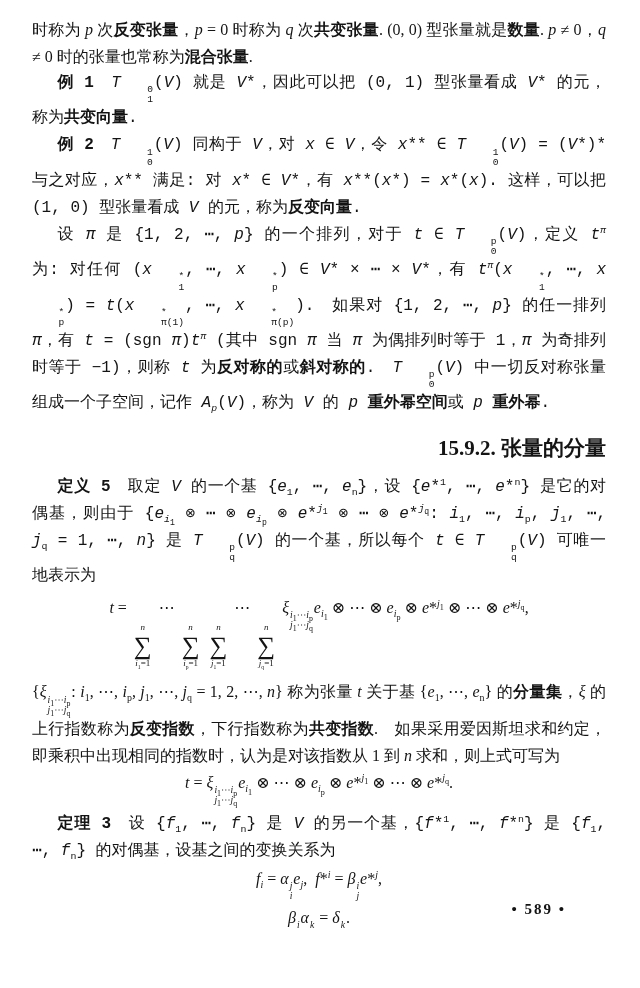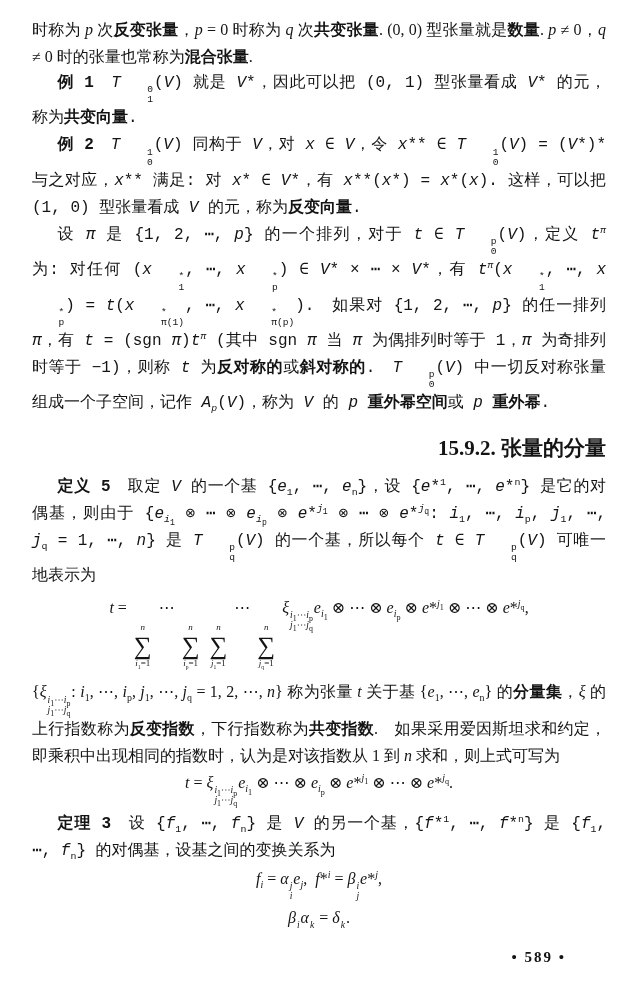--- a/index.html
+++ b/index.html
@@ -58,21 +58,21 @@
     align-items:center;
     vertical-align:-1.05em;
     line-height:1;
     margin:0 3px;
   }
   .sum .t{font-size:9px;line-height:1.2;}
   .sum .s{font-size:25px;line-height:1;}
   .sum .b{font-size:9px;line-height:1.2;}
   .pagenum{
     position:absolute;
-    top:944px;
+    top:896px;
     right:74px;
     font-size:15px;
     letter-spacing:2px;
     font-weight:700;
   }
 </style>
 </head>
 <body>
 
 <div id="page">

